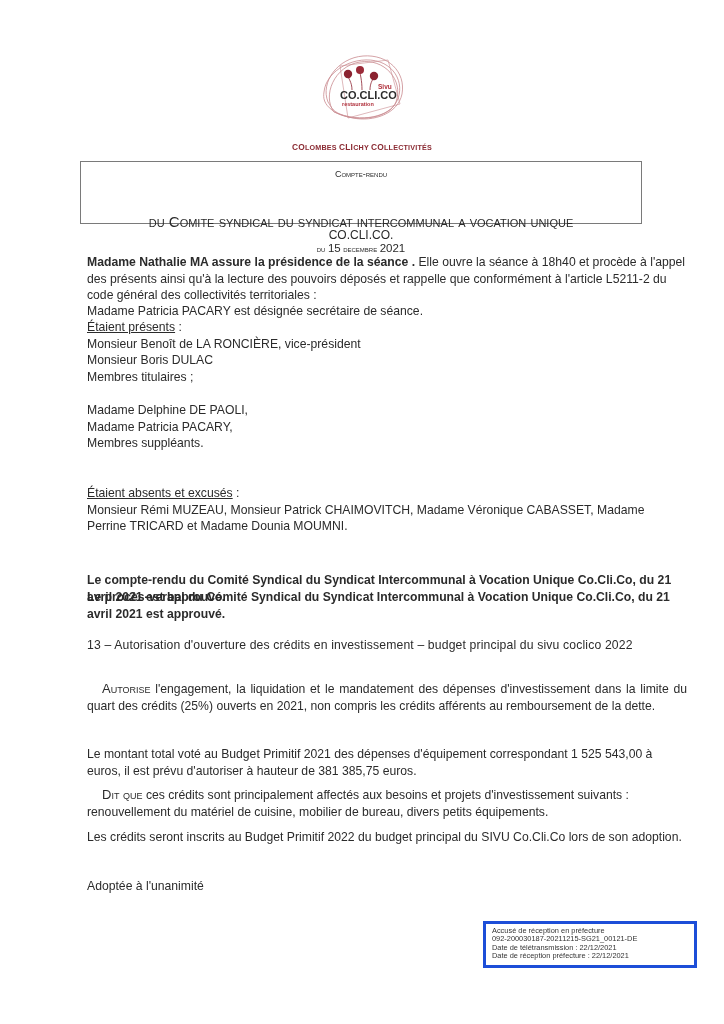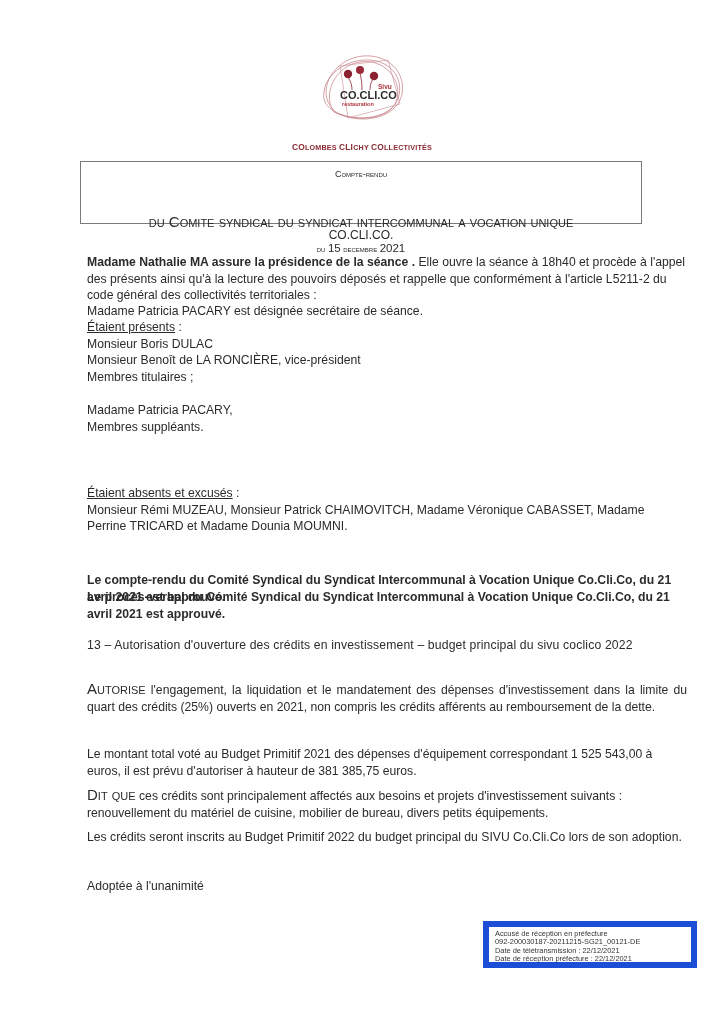--- a/index.html
+++ b/index.html
@@ -22,25 +22,25 @@
   #header-box .l3 { font-size: 12px; line-height: 14px; }
   #header-box .l4 { font-size: 9px; line-height: 13px; }
   #header-box .big { font-size: 11.5px; }
   .sc { font-variant: small-caps; }
 
   
   .para { left: 87px; width: 600px; font-size: 12.2px; line-height: 16.6px; color: #2b2b2b; }
   .just { text-align: justify; }
   .bold { font-weight: bold; }
   .u { text-decoration: underline; }
-  .sc-strong { font-variant: small-caps; font-size: 15px; }
+  .sc-strong { font-variant: small-caps; font-size: 13px; margin-left: 15px; }
 
   
   #stamp { left: 483px; top: 921px; width: 214px; height: 47px;
-           border: 6px solid #1d4ed8; box-sizing: border-box;
+           border: 3px solid #1d4ed8; box-sizing: border-box;
            padding: 3px 0 0 6px; font-size: 7.4px; line-height: 8.4px; color: #333; }
 </style>
 </head>
 <body>
 
 <div id="logo" class="abs">
   <svg width="90" height="72" viewBox="0 0 90 72">
     <g fill="none" stroke="#c98a8f" stroke-width="0.8">
       <path d="M10 50 C 2 30, 20 6, 45 4 C 70 2, 88 20, 84 42 C 80 62, 55 70, 35 66 C 15 62, 14 56, 10 50 Z"></path>
       <path d="M6 40 C 8 18, 38 2, 62 10 C 84 18, 88 44, 72 58 C 56 70, 26 68, 14 58 C 6 52, 5 46, 6 40 Z"></path>
@@ -76,24 +76,25 @@
 </div>
 
 <div class="abs para" style="top:238px;margin-top:16px;">
   <span class="bold">Madame Nathalie MA assure la présidence de la séance .</span><span> Elle ouvre la séance à 18h40 et procède à l'appel des présents ainsi qu'à la lecture des pouvoirs déposés et rappelle que conformément à l'article L5211-2 du code général des collectivités territoriales :</span>
 </div>
 
 <div class="abs para" style="top:303px;">Madame Patricia PACARY est désignée secrétaire de séance.</div>
 
 <div class="abs para" style="top:319px;">
   <div><span class="u">Étaient présents</span><span> :</span></div>
+  <div>Monsieur Benoît de LA RONCIÈRE, vice-président</div>
   <div>Monsieur Boris DULAC</div>
-  <div>Monsieur Benoît de LA RONCIÈRE, vice-président</div>
   <div>Membres titulaires ;</div>
   <div style="height:16.6px;"></div>
+  <div>Madame Delphine DE PAOLI,</div>
   <div>Madame Patricia PACARY,</div>
   <div>Membres suppléants.</div>
 </div>
 
 <div class="abs para" style="top:485px;">
   <div><span class="u">Étaient absents et excusés</span><span> :</span></div>
   <div>Monsieur Rémi MUZEAU, Monsieur Patrick CHAIMOVITCH, Madame Véronique CABASSET, Madame Perrine TRICARD et Madame Dounia MOUMNI.</div>
 </div>
 
 <div class="abs para bold" style="top:572px;">Le compte-rendu du Comité Syndical du Syndicat Intercommunal à Vocation Unique Co.Cli.Co, du 21 avril 2021 est approuvé.</div>

